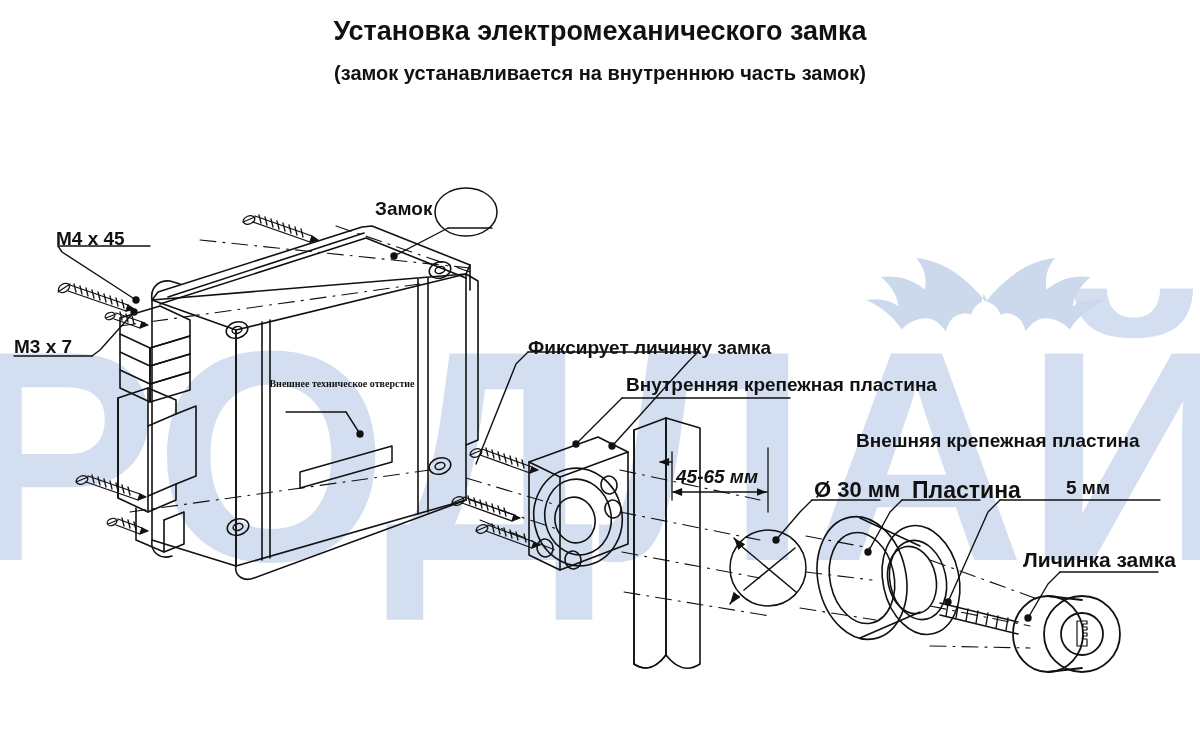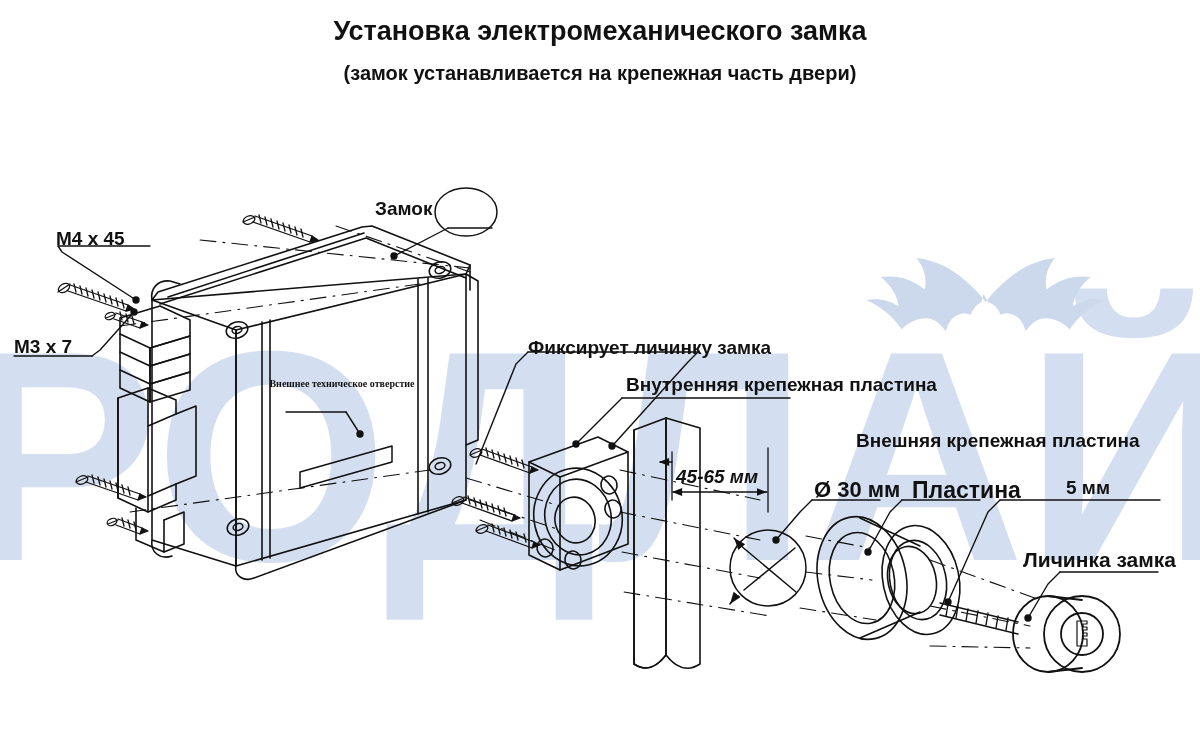--- a/index.html
+++ b/index.html
@@ -320,21 +320,21 @@
       <path d="M1060,572 L1158,572"></path>
       <path d="M1060,572 L1048,584 L1028,618"></path>
       <circle cx="1028" cy="618" r="3" fill="#111"></circle>
     </g>
   </svg>
 
   <div id="labels">
 
     <div class="ttl" style="left:0;top:16px;width:1200px;font-size:27px;">Установка электромеханического замка</div>
 
-    <div class="ttl" style="left:0;top:62px;width:1200px;font-size:20px;">(замок устанавливается на крепежная часть двери)</div>
+    <div class="ttl" style="left:0;top:62px;width:1200px;font-size:20px;">(замок устанавливается на внутреннюю часть замок)</div>
 
     <div class="lbl" style="left:56px;top:228px;font-size:19px;">M4 x 45</div>
 
     <div class="lbl" style="left:14px;top:336px;font-size:19px;">M3 x 7</div>
 
     <div class="lbl" style="left:375px;top:198px;font-size:19px;">Замок</div>
 
     <div class="serif" style="position:absolute;left:262px;top:372px;width:160px;">Внешнее техническое отверстие</div>
 
     <div class="lbl" style="left:528px;top:329px;font-size:19px;margin-top:8px;">Фиксирует личинку замка</div>

